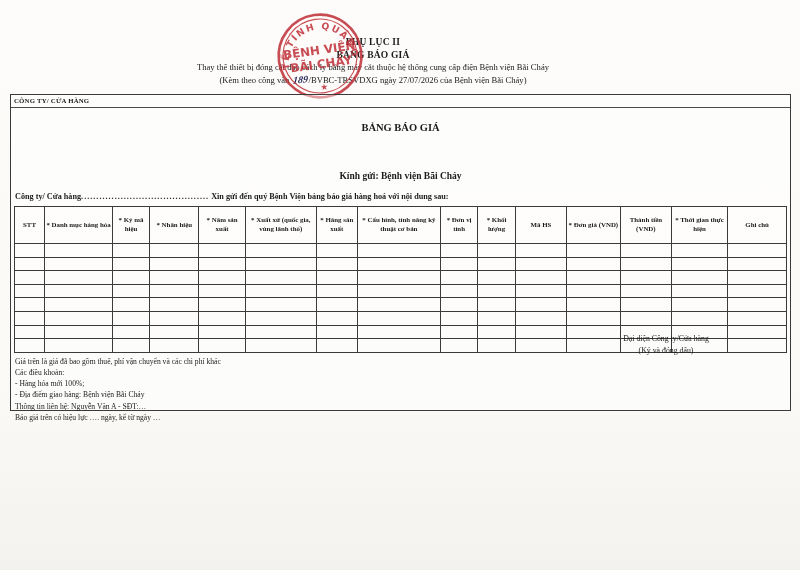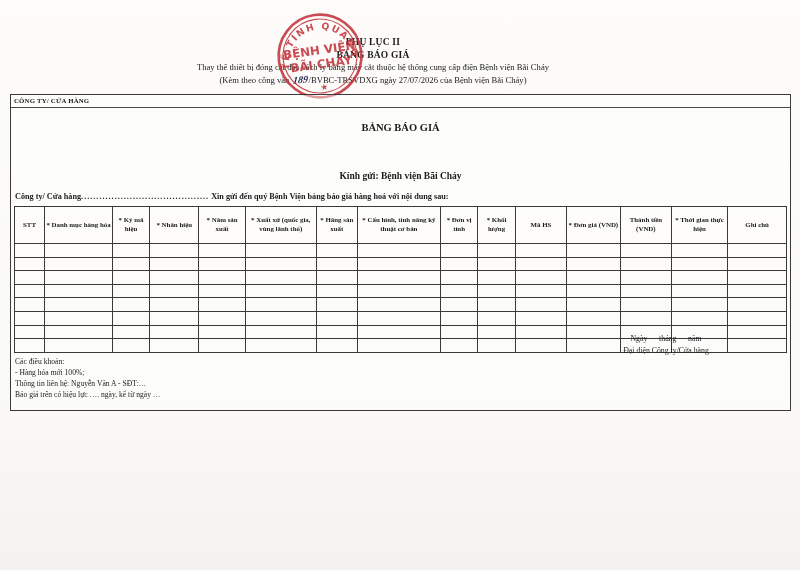--- a/index.html
+++ b/index.html
@@ -257,23 +257,25 @@
           <td></td>
           <td></td>
           <td></td>
           <td></td>
           <td></td>
         </tr>
       </tbody>
   </table>
 
   <div class="notes" id="notes-block">
+      <div class="note-line">Giá trên là giá đã bao gồm thuế, phí vận chuyển và các chi phí khác</div>
       <div class="note-line">Các điều khoản:</div>
       <div class="note-line">- Hàng hóa mới 100%;</div>
+      <div class="note-line">- Địa điểm giao hàng: Bệnh viện Bãi Cháy</div>
       <div class="note-line">Thông tin liên hệ: Nguyễn Văn A - SĐT:…</div>
       <div class="note-line">Báo giá trên có hiệu lực …. ngày, kể từ ngày …</div>
     </div>
 
   <div class="sign-block">
-    <div class="sign-date">Ngày      tháng      năm</div>
     <div>Đại diện Công ty/Cửa hàng</div>
+    <div>(Ký và đóng dấu)</div>
   </div>
 </div>
 
 </body></html>

